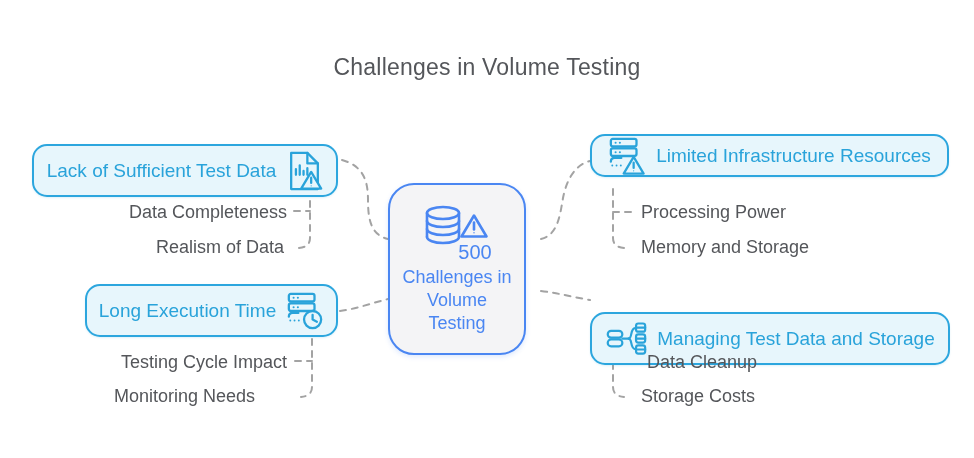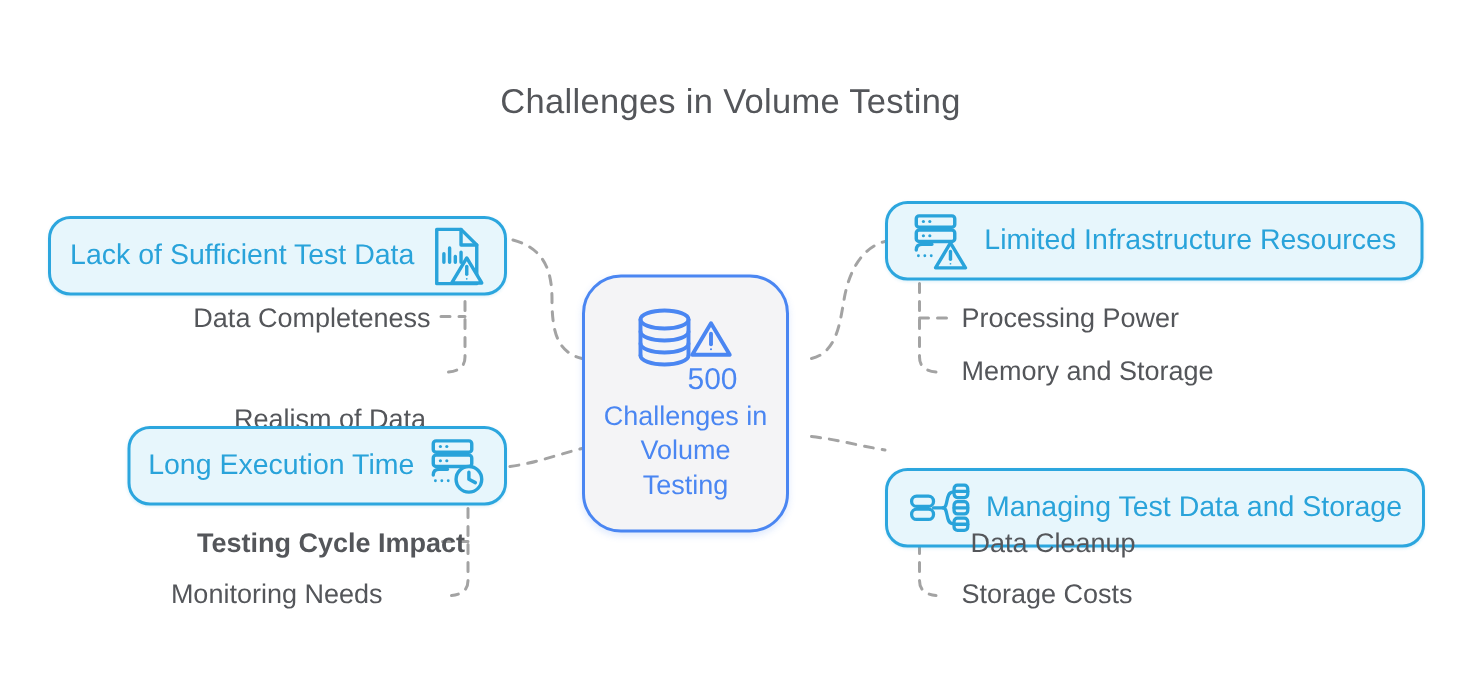--- a/index.html
+++ b/index.html
@@ -63,23 +63,23 @@
         <path d="M5 2 H22 L33 13 V40 H5 Z"></path>
         <path d="M22 2 V13 H33"></path>
         <path d="M10 25 V19 M14 25 V15 M18 25 V21 M22 25 V18"></path>
         <path d="M26 22 L36.5 39.5 H15.5 Z" fill="#e7f6fc"></path>
         <path d="M26 28 V33.5"></path>
         <circle cx="26" cy="36.6" r="0.6" fill="#29a3da" stroke="none"></circle>
       </svg>
     </span>
   </div>
   <div class="subitem" style="right:687px;top:200px;">Data Completeness</div>
-  <div class="subitem" style="right:690px;top:235px;margin-top:32px;">Realism of Data</div>
+  <div class="subitem" style="right:690px;top:235px;">Realism of Data</div>
 
-  <div class="branch-box" style="left:590px;top:134px;width:359px;height:53px;align-items:center;">
+  <div class="branch-box" style="left:590px;top:134px;width:359px;height:43px;align-items:center;">
     <span class="box-icon">
       <svg width="38" height="40" viewBox="0 0 40 42" fill="none" stroke="#29a3da" stroke-width="2.4" stroke-linejoin="round" stroke-linecap="round">
         <rect x="3" y="3" width="27" height="8" rx="2"></rect>
         <rect x="3" y="13" width="27" height="8" rx="2"></rect>
         <path d="M3 27 Q3 23 7 23 H14"></path>
         <circle cx="8" cy="7" r="1.1" fill="#29a3da" stroke="none"></circle>
         <circle cx="12.5" cy="7" r="1.1" fill="#29a3da" stroke="none"></circle>
         <circle cx="8" cy="17" r="1.1" fill="#29a3da" stroke="none"></circle>
         <circle cx="12.5" cy="17" r="1.1" fill="#29a3da" stroke="none"></circle>
         <circle cx="4.5" cy="31" r="1" fill="#29a3da" stroke="none"></circle>
@@ -107,21 +107,21 @@
         <circle cx="8" cy="17" r="1.1" fill="#29a3da" stroke="none"></circle>
         <circle cx="12.5" cy="17" r="1.1" fill="#29a3da" stroke="none"></circle>
         <circle cx="4.5" cy="31" r="1" fill="#29a3da" stroke="none"></circle>
         <circle cx="9" cy="31" r="1" fill="#29a3da" stroke="none"></circle>
         <circle cx="13.5" cy="31" r="1" fill="#29a3da" stroke="none"></circle>
         <circle cx="28" cy="30" r="9" fill="#e7f6fc"></circle>
         <path d="M28 25 V30 L32.5 32.3"></path>
       </svg>
     </span>
   </div>
-  <div class="subitem" style="right:664px;top:350px;font-weight:bold;">Testing Cycle Impact</div>
+  <div class="subitem" style="right:687px;top:350px;">Testing Cycle Impact</div>
   <div class="subitem" style="right:719px;top:384px;">Monitoring Needs</div>
 
   <div class="branch-box" style="left:590px;top:284px;width:360px;height:53px;margin-top:28px;">
     <span class="box-icon">
       <svg width="42" height="38" viewBox="0 0 46 40" fill="none" stroke="#29a3da" stroke-width="2.4" stroke-linejoin="round" stroke-linecap="round">
         <rect x="3" y="11" width="16" height="7.5" rx="3.7"></rect>
         <rect x="3" y="20.5" width="16" height="7.5" rx="3.7"></rect>
         <path d="M19 19.5 H26"></path>
         <path d="M26 19.5 C30 19.5 27.5 8 33 8"></path>
         <path d="M26 19.5 C30 19.5 27.5 31 33 31"></path>

